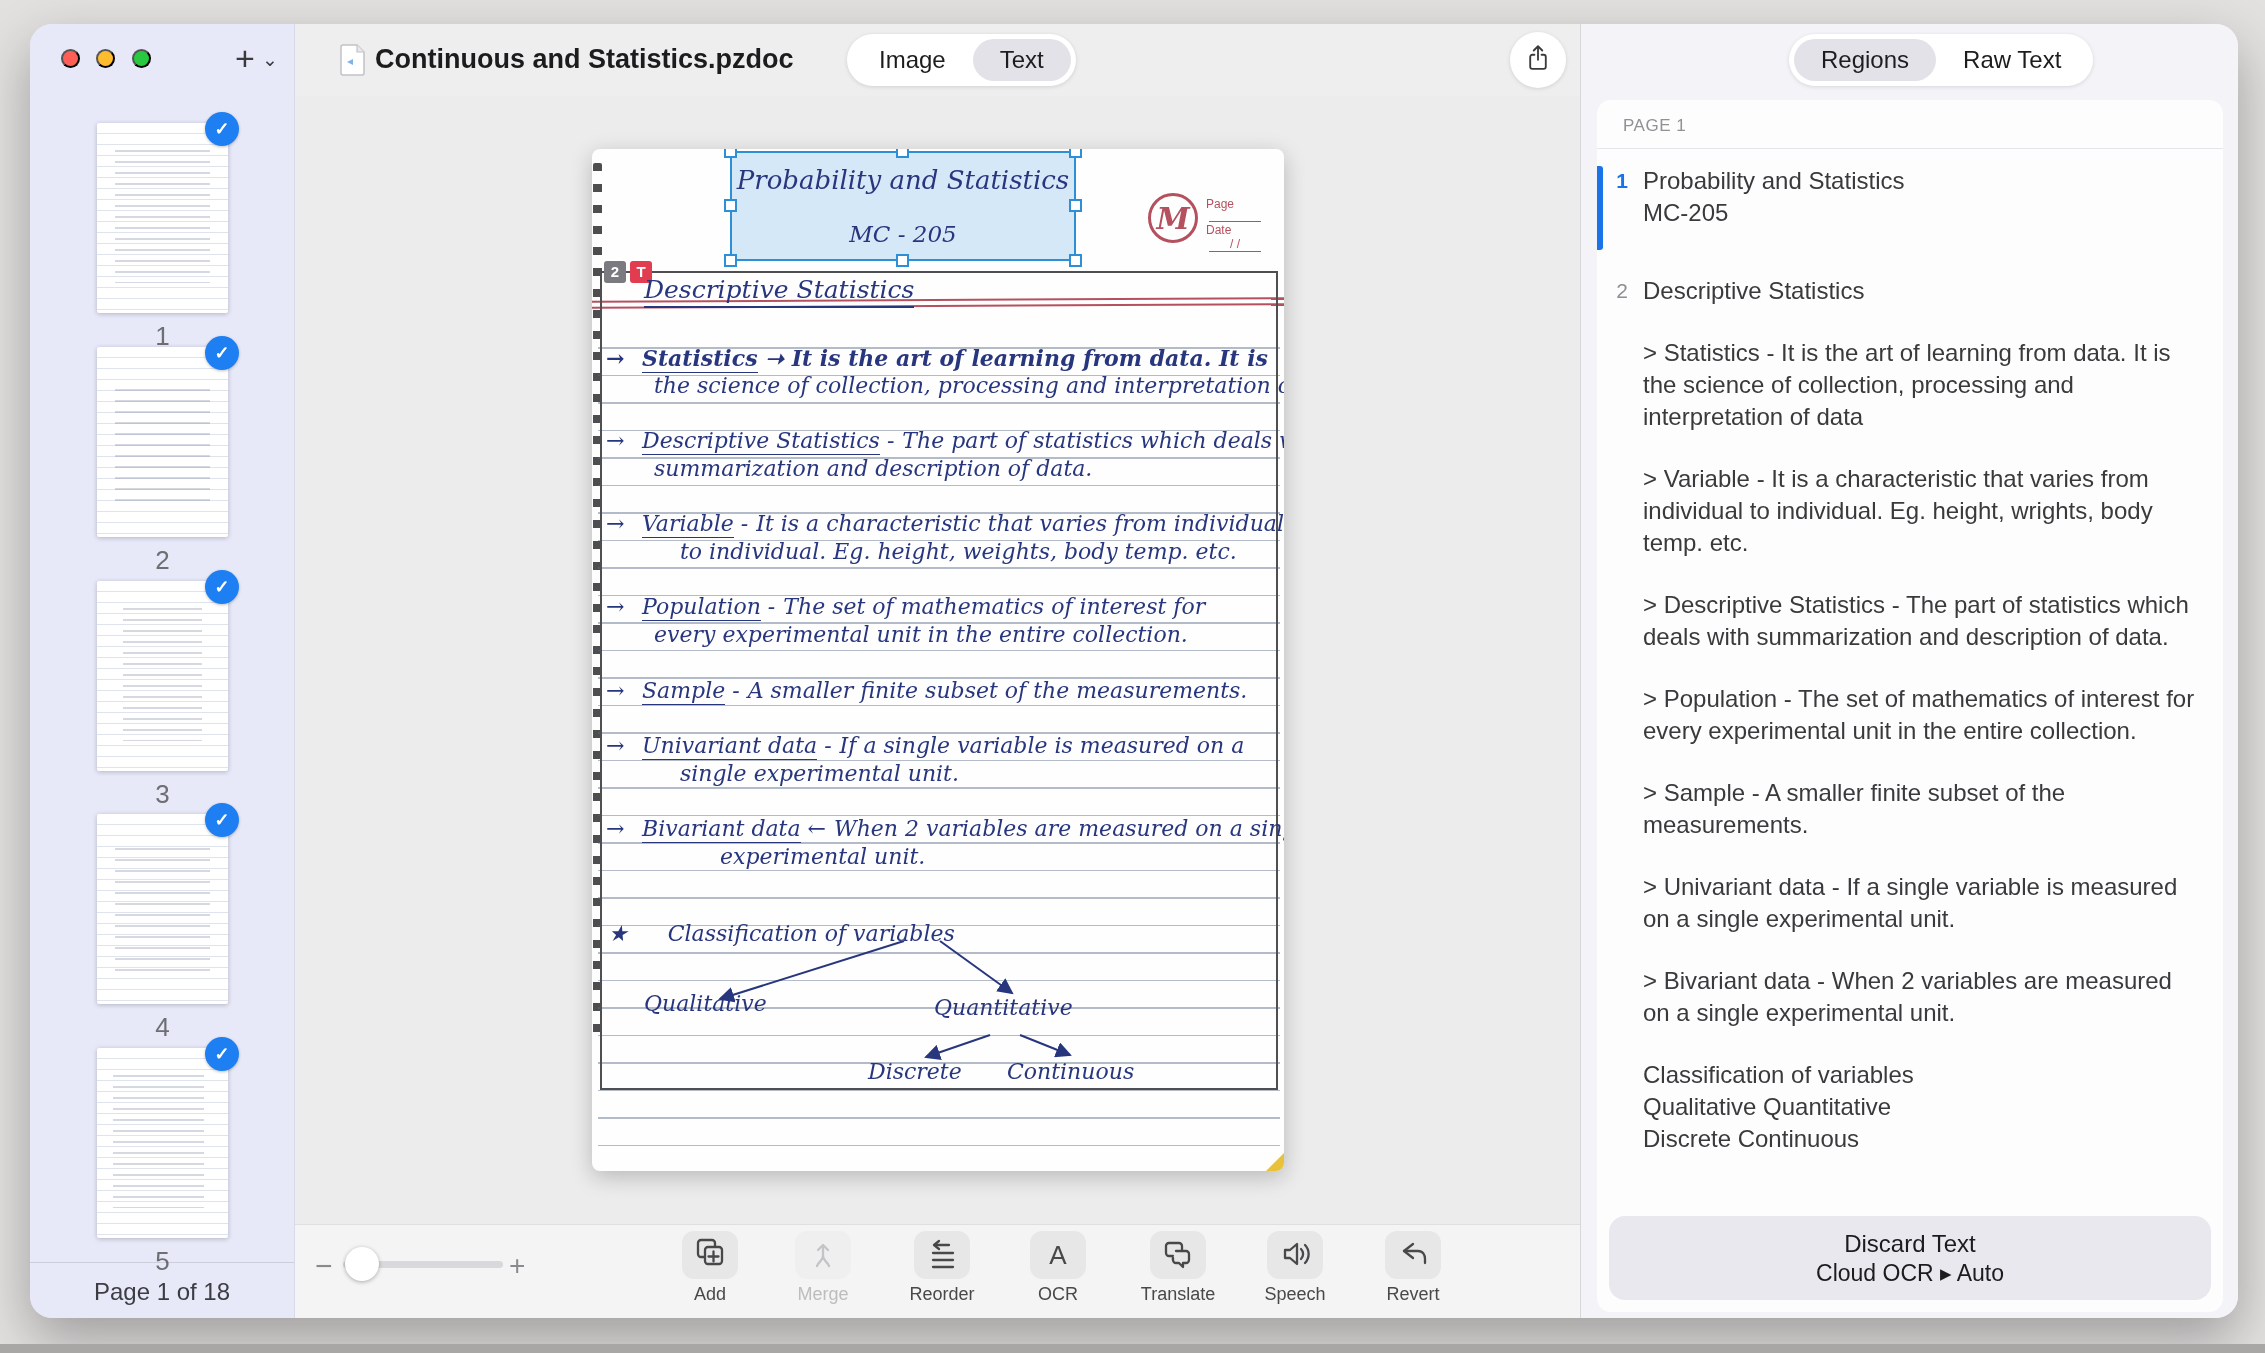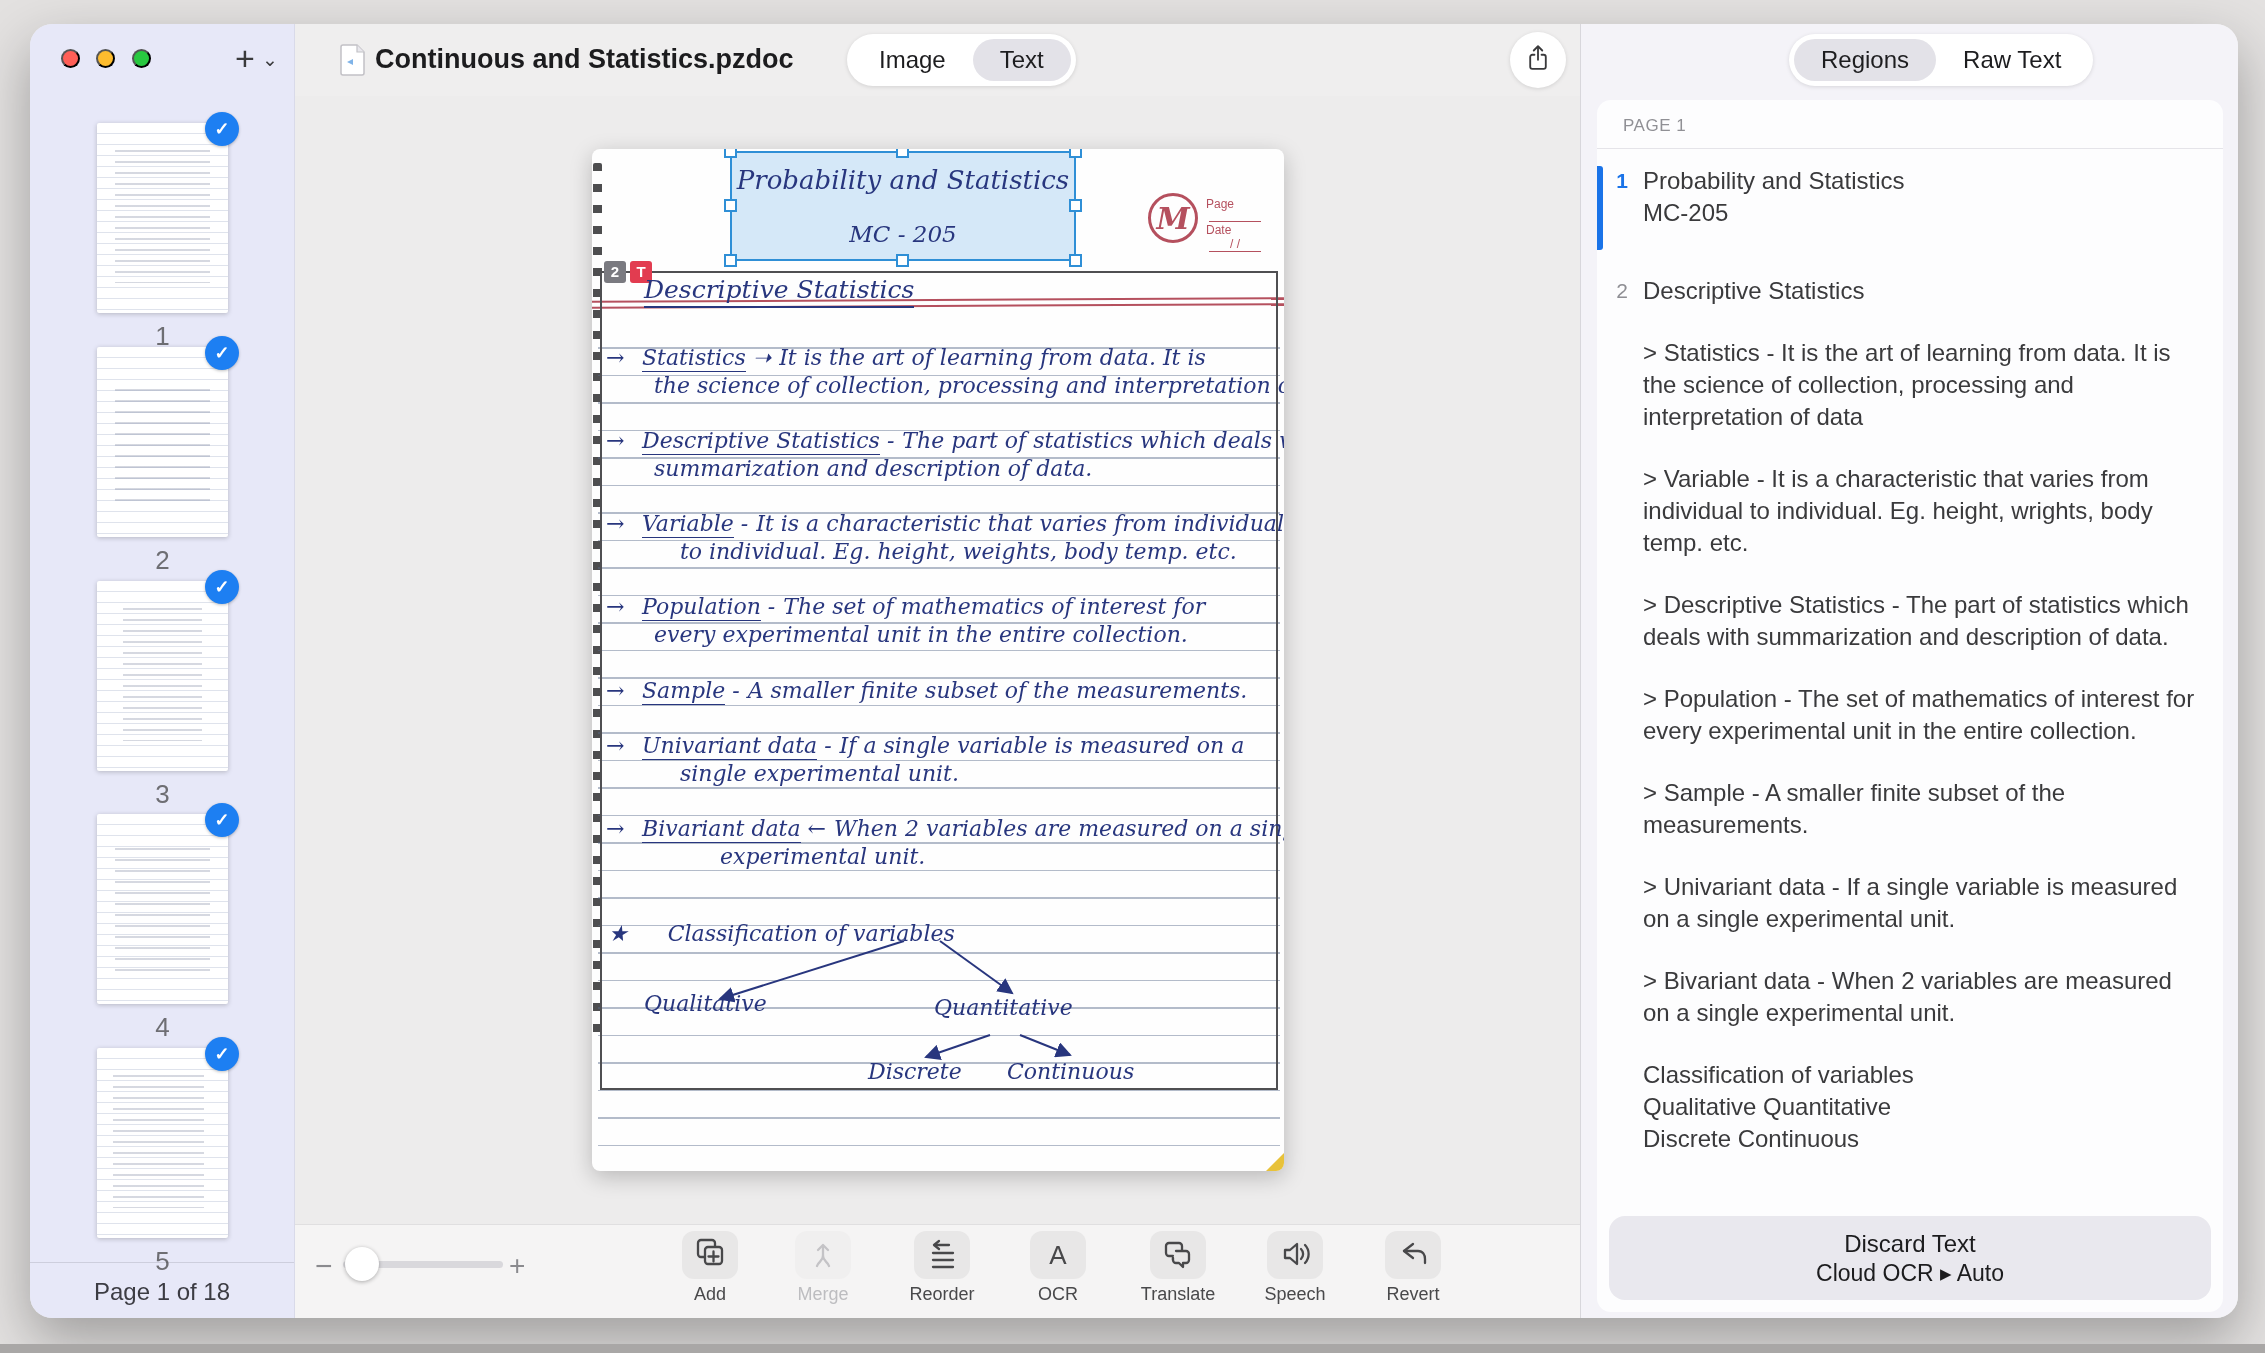--- a/index.html
+++ b/index.html
@@ -245,21 +245,21 @@
           <div class="sel-title">Probability and Statistics</div>
           <div class="sel-sub">MC - 205</div>
         </div>
 
         <div class="region2box"></div>
         <div class="dbadge num">2</div>
         <div class="dbadge typ">T</div>
 
         <div class="heading">Descriptive Statistics</div>
 
-        <div class="hw" style="left:14px; top:196px;">
+        <div class="hw" style="left:14px; top:196px;font-weight:bold;">
           <span class="mk">→</span><span class="kw">Statistics</span> <span>➝</span><span class="tx">It is the art of learning from data. It is</span>
         </div>
         <div class="hw" style="left:62px; top:224px;">
           <span>the science of collection, processing and interpretation of data</span>
         </div>
         <div class="hw" style="left:14px; top:279px;">
           <span class="mk">→</span><span class="kw">Descriptive Statistics</span> <span>-</span><span class="tx">The part of statistics which deals with</span>
         </div>
         <div class="hw" style="left:62px; top:307px;">
           <span>summarization and description of data.</span>

